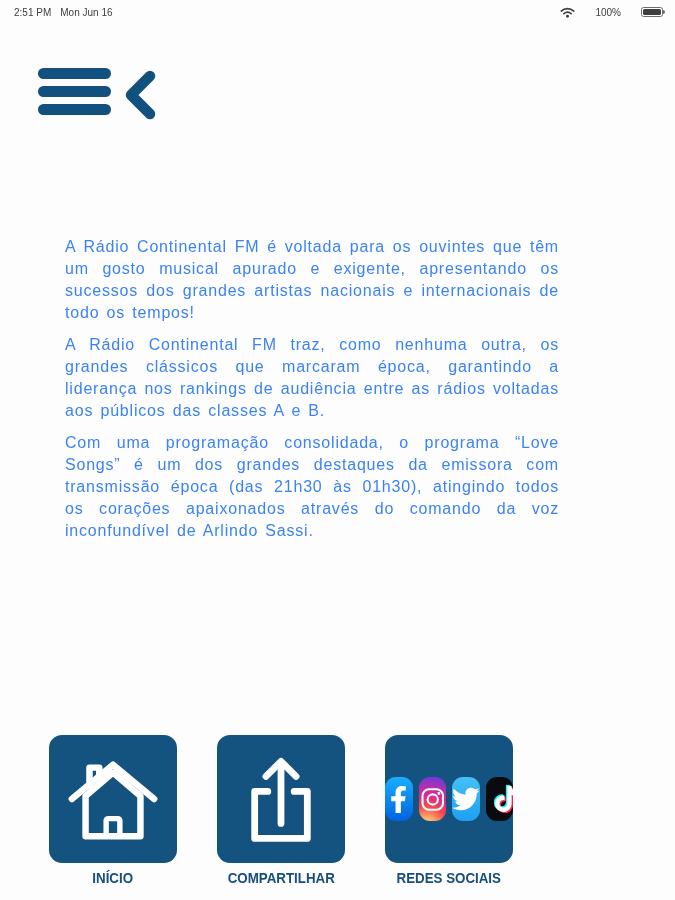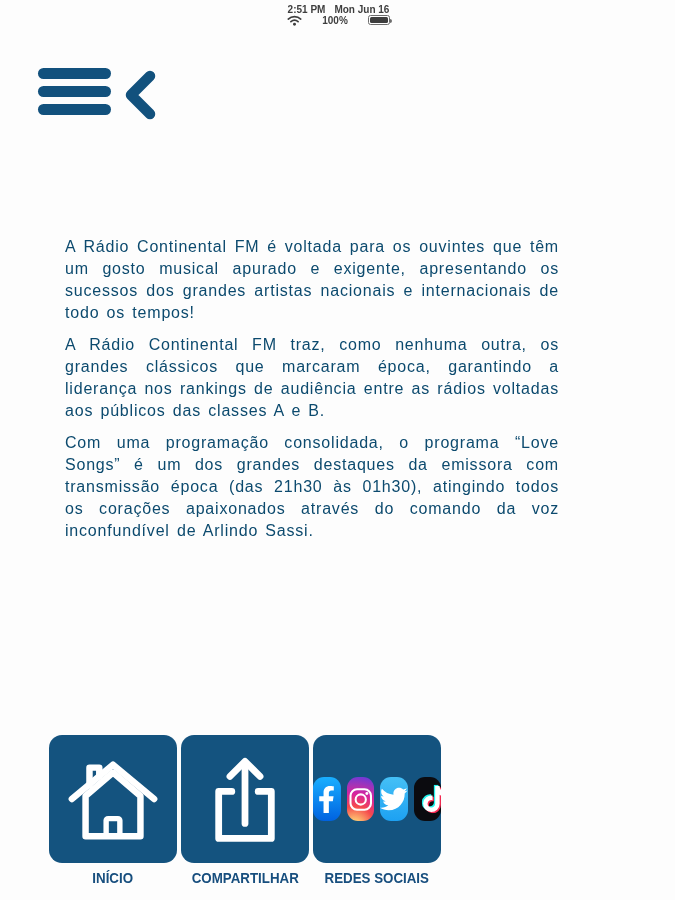--- a/index.html
+++ b/index.html
@@ -3,21 +3,21 @@
 <meta charset="utf-8">
 <style>
   * { margin:0; padding:0; box-sizing:border-box; }
   html,body { width:675px; height:900px; }
   body { background:#fdfdfd; font-family:"Liberation Sans", sans-serif; overflow:hidden; }
   .screen { position:relative; width:675px; height:900px; background:#fdfdfd; }
 
   
   .status-bar { position:absolute; top:0; left:0; right:0; height:20px;
     display:flex; justify-content:space-between; align-items:center;
-    padding:4px 12px 0 14px; font-size:10px; font-weight:700; color:#3e3e3e;flex-direction:column; }
+    padding:4px 12px 0 14px; font-size:10px; font-weight:400; color:#3e3e3e; }
   .sb-left { display:flex; gap:9px; }
   .sb-right { display:flex; align-items:flex-start; gap:20px; }
   .battery { position:relative; width:22px; height:10px; border:1px solid #6d6d6d;
     border-radius:2.5px; display:inline-block; }
   .battery .fill { position:absolute; inset:1px; background:#3e3e3e; border-radius:1.5px; }
   .battery .nub { position:absolute; right:-3px; top:2.5px; width:2px; height:4px;
     background:#6d6d6d; border-radius:0 2px 2px 0; }
 
   
   .hamburger { position:absolute; left:38px; top:68px; width:73px;
@@ -25,25 +25,25 @@
   .hamburger span { display:block; height:11px; border-radius:6px; background:#12517d; }
   .back-btn { position:absolute; left:122px; top:70px; cursor:pointer; }
 
   
   .title { position:absolute; top:183px; left:0; right:0; text-align:center; }
   .title span { display:inline-block; font-size:30px; font-weight:700; color:#1a4e80;
     transform:scaleX(0.74); letter-spacing:0.5px; white-space:nowrap; }
 
   
   .content { position:absolute; top:236px; left:65px; width:494px; }
-  .content p { font-size:16px; line-height:22px; color:#0c4a6e; text-align:justify;
+  .content p { font-size:16px; line-height:22px; color:#3b82f6; text-align:justify;
     letter-spacing:0.8px; word-spacing:2px; margin-bottom:10px; }
 
   
-  .footer { position:absolute; left:49px; top:735px; display:flex; gap:4px; }
+  .footer { position:absolute; left:49px; top:735px; display:flex; gap:40px; }
   .fbtn { width:128px; text-align:center; cursor:pointer; }
   .fbtn .sq { width:128px; height:128px; background:#14537f; border-radius:13px;
     display:flex; align-items:center; justify-content:center; }
   .fbtn .lbl { margin-top:6px; }
   .fbtn .lbl span { display:inline-block; font-size:15.5px; font-weight:700; color:#174e7e;
     transform:scaleX(0.86); white-space:nowrap; }
 
   
   .social-grid { display:grid; grid-template-columns:44px 44px; grid-template-rows:44px 44px;
     gap:6px; align-content:center; justify-content:center; }

